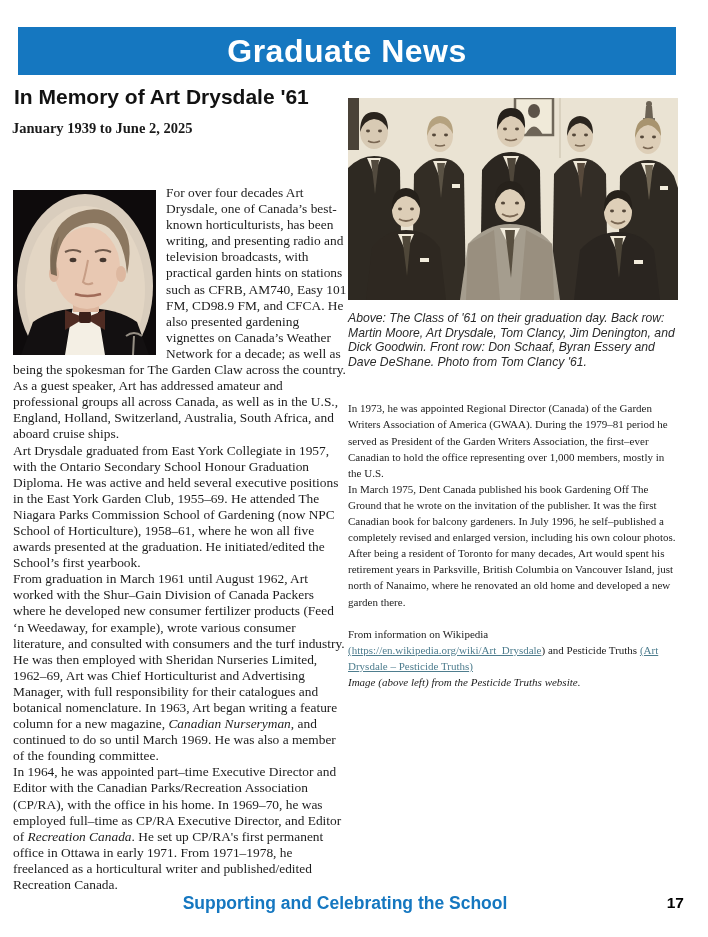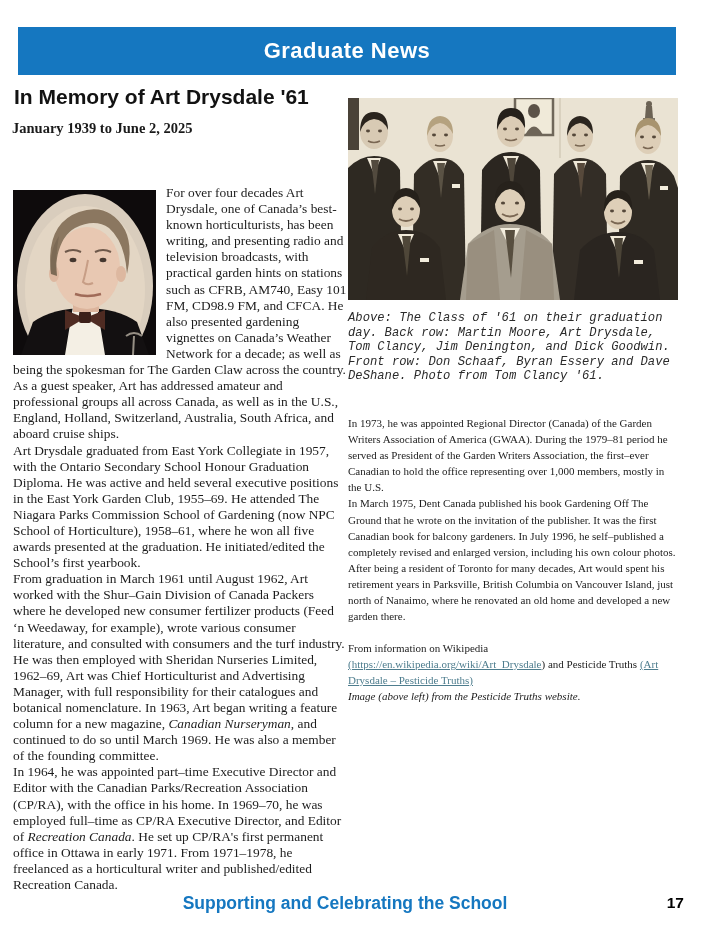--- a/index.html
+++ b/index.html
@@ -7,21 +7,21 @@
     position:relative; width:708px; height:937px; background:#ffffff;
     font-family:"Liberation Serif", serif; color:#1c1c1c; overflow:hidden;
   }
   .banner {
     position:absolute; left:18px; top:27px; width:658px; height:48px;
     background:var(--banner-blue,#1577c0);
     display:flex; align-items:center; justify-content:center;
   }
   .banner-title {
     color:#ffffff; font-family:"Liberation Sans", sans-serif;
-    font-weight:bold; font-size:22px; letter-spacing:.5px;
+    font-weight:bold; font-size:32px; letter-spacing:.5px;
   }
   .article-title {
     position:absolute; left:14px; top:85px; margin:0;
     font-family:"Liberation Sans", sans-serif; font-weight:bold;
     font-size:21px; color:#121212;
   }
   .date-range {
     position:absolute; left:12px; top:120px;
     font-size:14.5px; font-weight:bold; color:#1a1a1a;
   }
@@ -30,21 +30,21 @@
     font-size:13.4px; line-height:16.1px; text-align:left;margin-top:28px;
   }
   .portrait {
     float:left; width:143px; height:165px; margin:5px 10px 2px 0;
   }
   .portrait svg, .groupphoto svg { display:block; }
   .col-right { position:absolute; left:348px; top:98px; width:330px; }
   .groupphoto { width:330px; height:202px; }
   .caption {
     margin-top:11px;
-    font-family:Liberation Mono, monospace; font-style:italic;
+    font-family:Liberation Sans, sans-serif; font-style:italic;
     font-size:12.2px; line-height:14.6px; color:#2b2b2b;
   }
   .body-text { margin-top:31px; font-size:11px; line-height:16.1px; }
   .body-text p, .col-left p { margin:0; }
   p.gap { margin-top:16px !important; }
   em { font-style:italic;font-family:Liberation Serif, serif; }
   .link {
     color:var(--link-teal,#4e7d8e); text-decoration:underline; cursor:pointer;
   }
   .footer-slogan {

